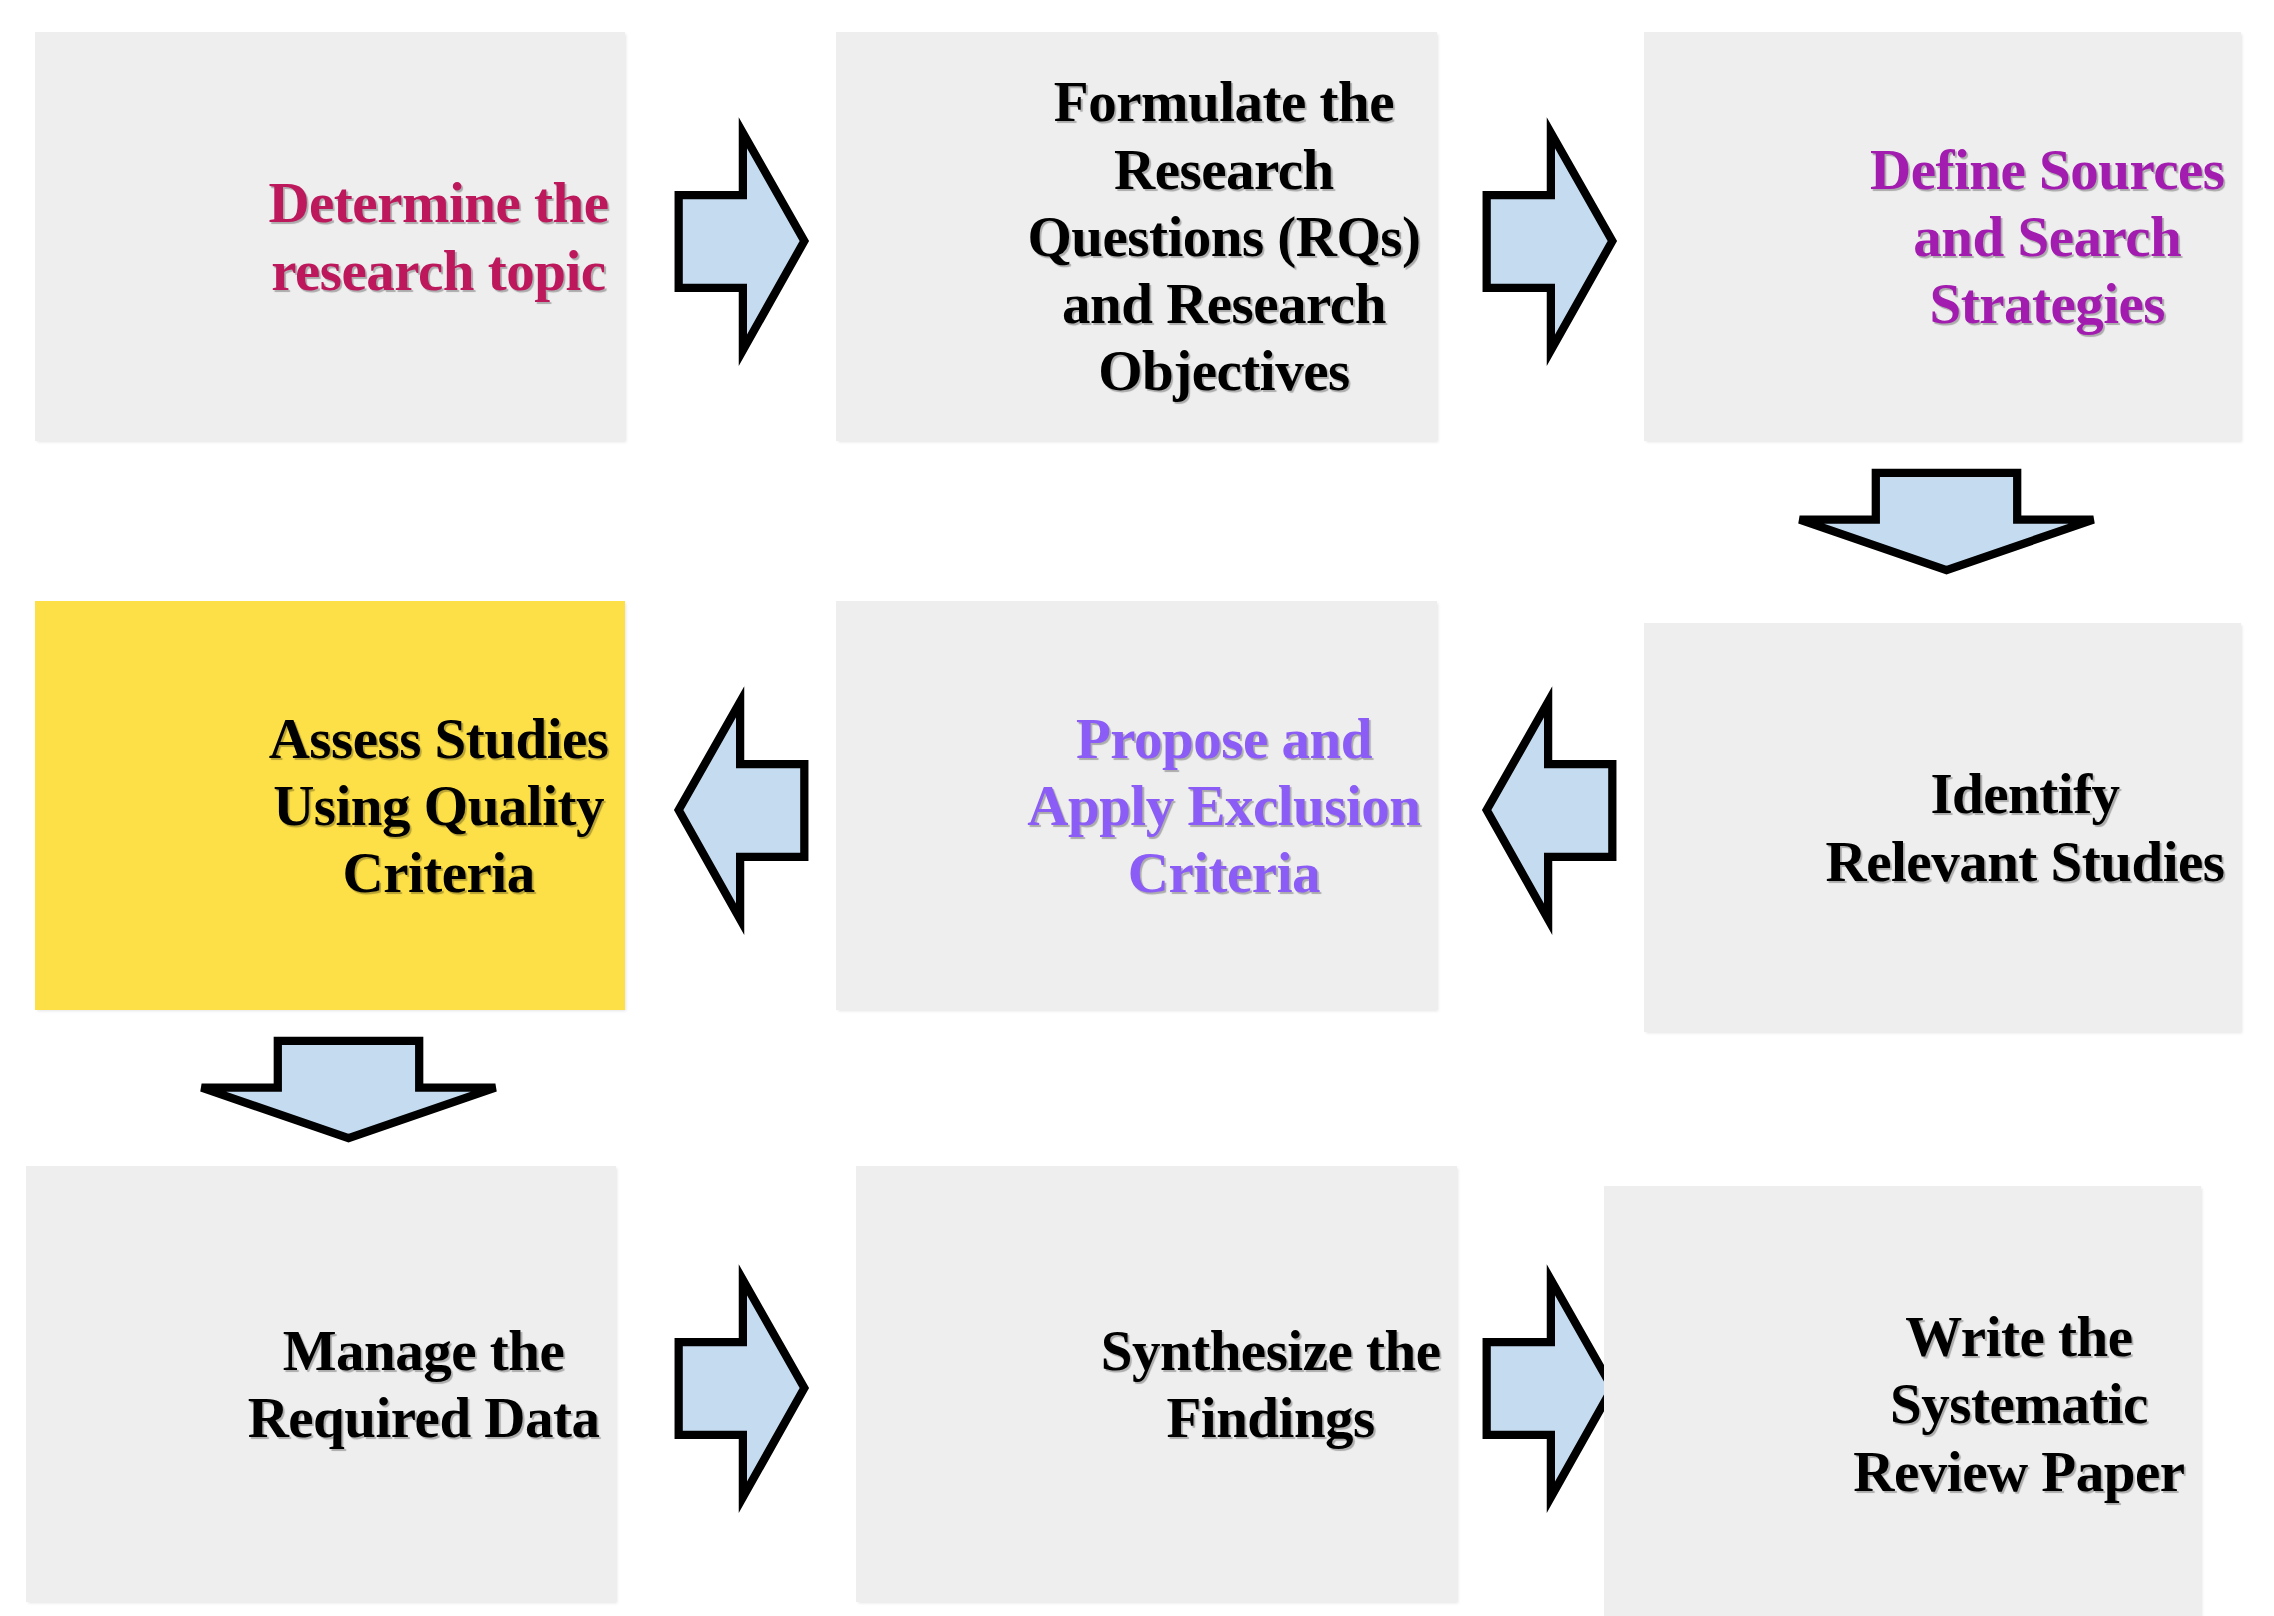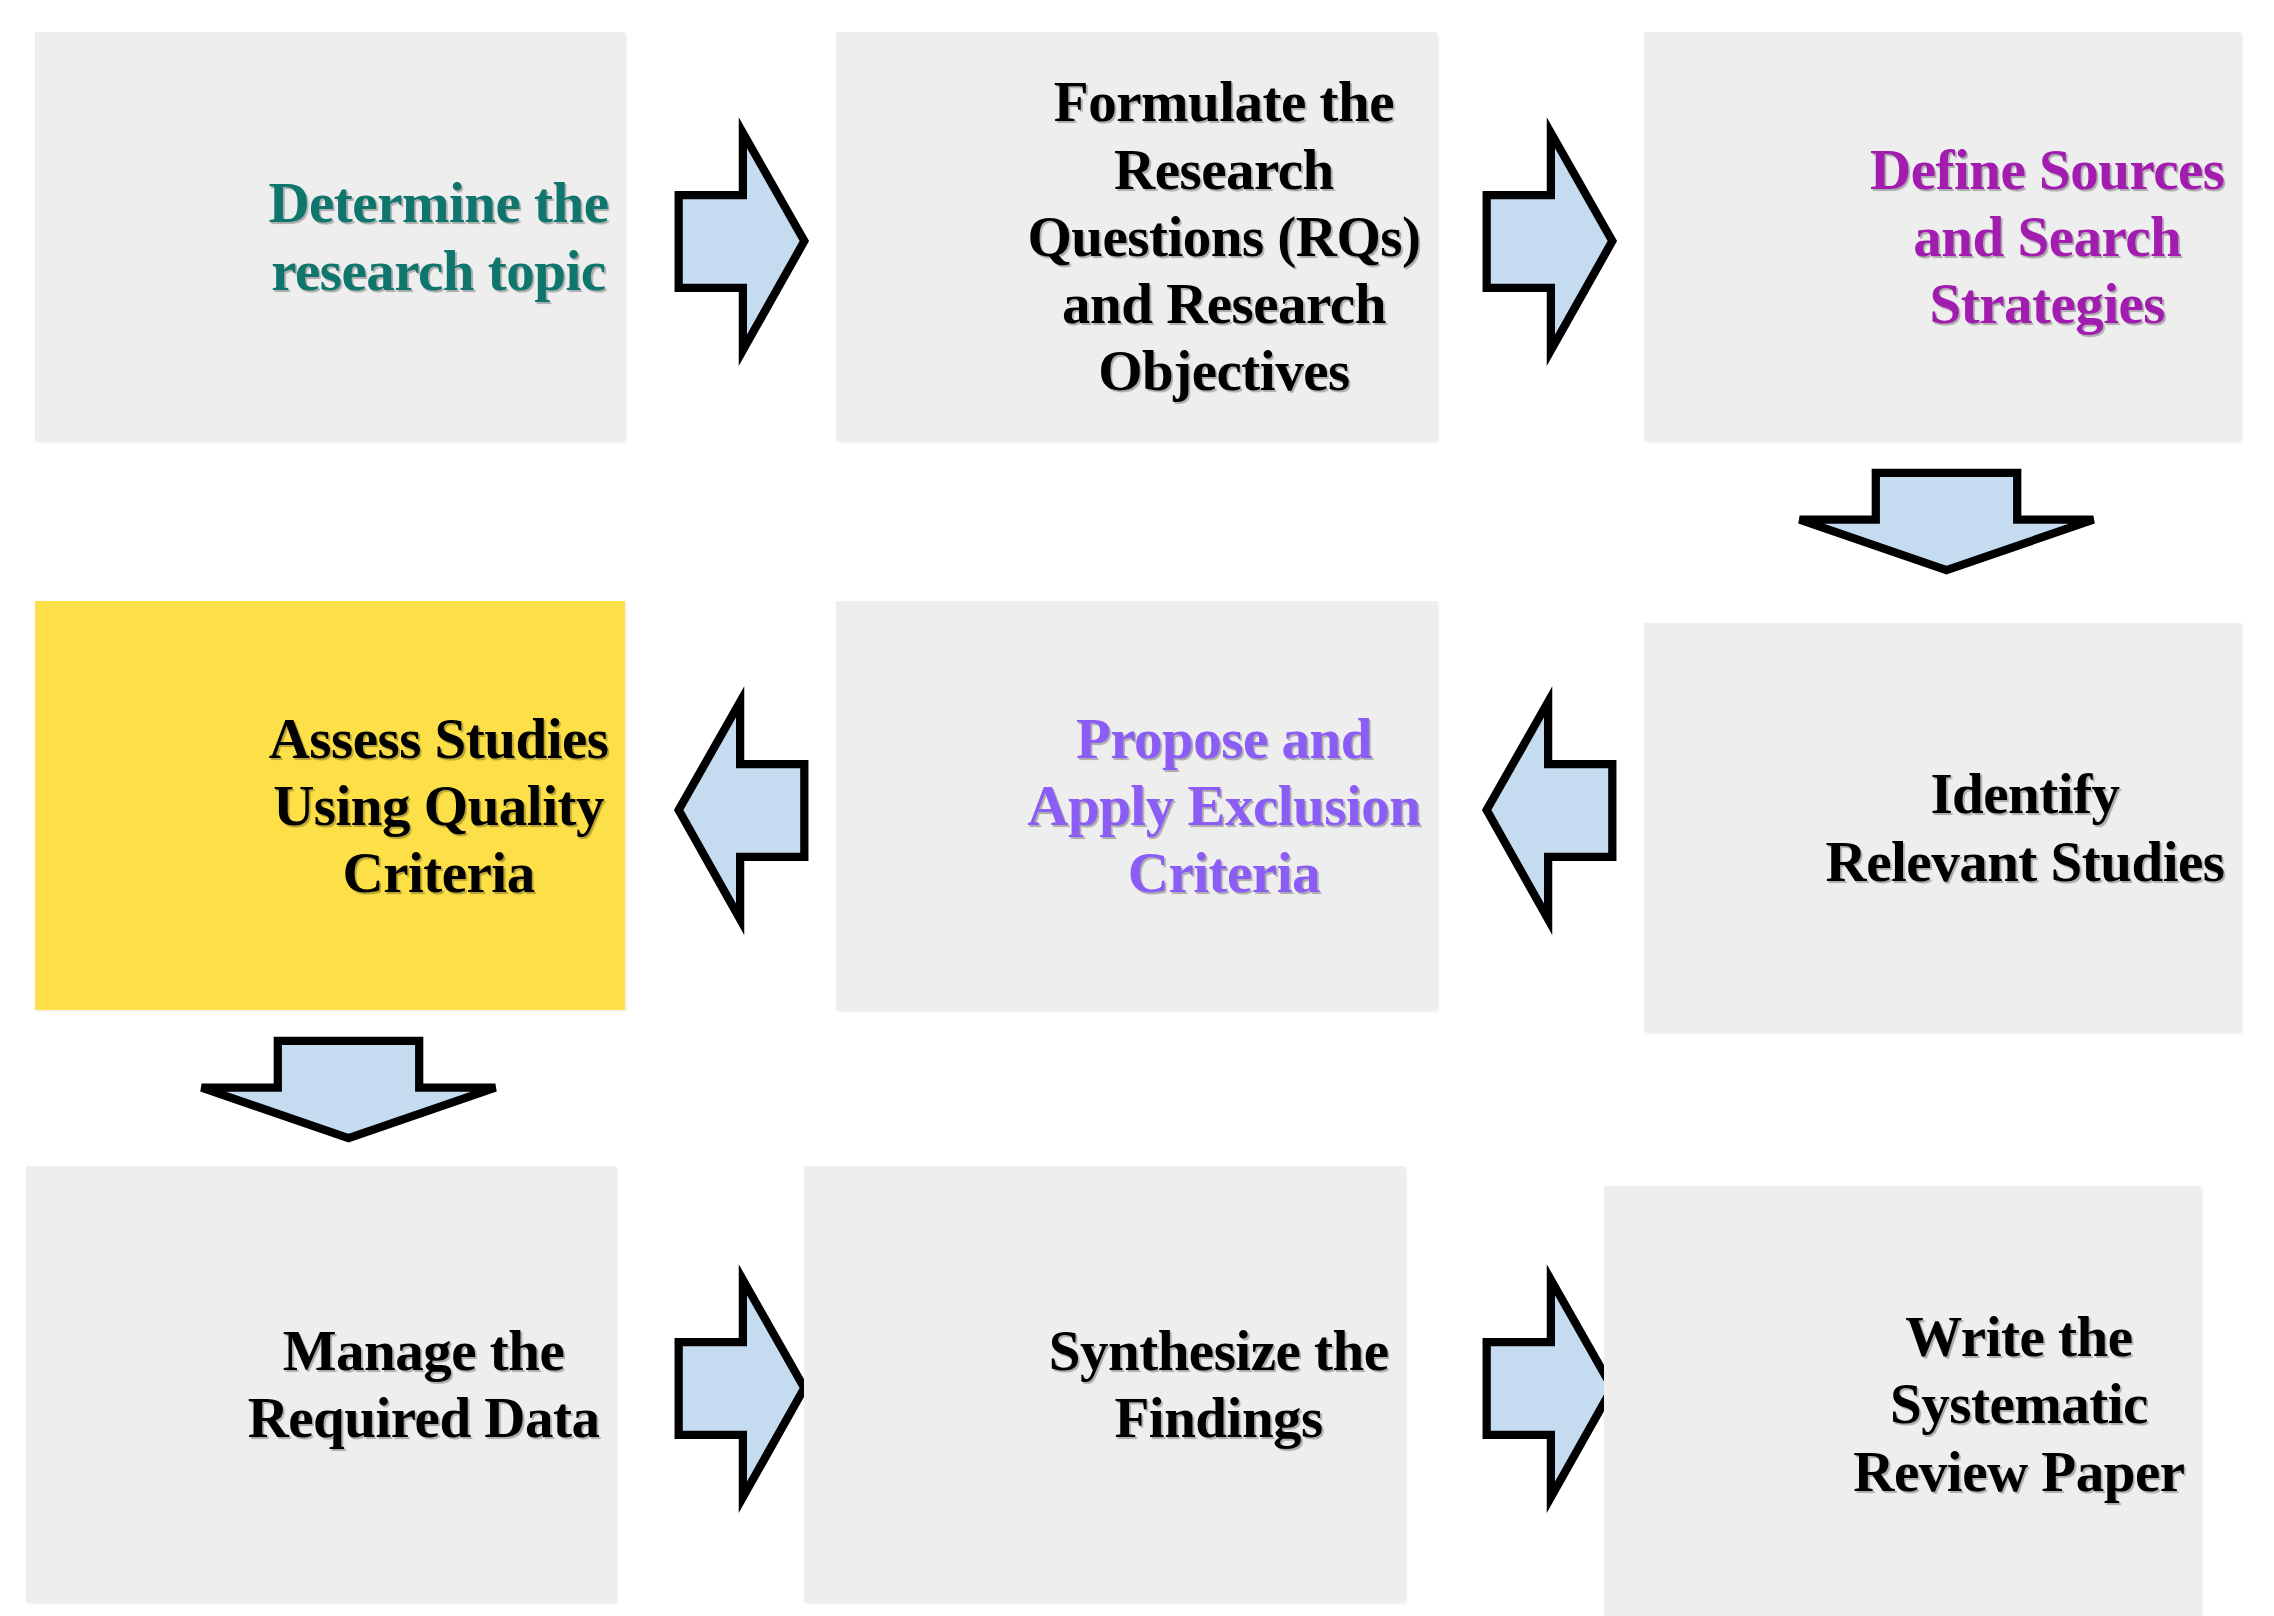--- a/index.html
+++ b/index.html
@@ -32,42 +32,42 @@
   
   #box-r1c1{left:35px;top:32px;width:590px;height:409px;}
   #box-r1c2{left:836px;top:32px;width:601px;height:409px;}
   #box-r1c3{left:1644px;top:32px;width:597px;height:409px;}
   
   #box-r2c1{left:35px;top:601px;width:590px;height:409px;}
   #box-r2c2{left:836px;top:601px;width:601px;height:409px;}
   #box-r2c3{left:1644px;top:623px;width:597px;height:409px;}
   
   #box-r3c1{left:26px;top:1166px;width:590px;height:436px;}
-  #box-r3c2{left:804px;top:1166px;width:601px;height:436px;}
+  #box-r3c2{left:856px;top:1166px;width:601px;height:436px;}
   #box-r3c3{left:1604px;top:1166px;width:597px;height:436px;margin-top:20px;}
 
   
   #arr-r1-1{left:675px;top:129px;width:133px;height:225px;}
   #arr-r1-2{left:1483px;top:129px;width:133px;height:225px;}
   #arr-r2-1{left:675px;top:698px;width:133px;height:225px;}
   #arr-r2-2{left:1483px;top:698px;width:133px;height:225px;}
   #arr-r3-1{left:675px;top:1276px;width:133px;height:225px;}
   #arr-r3-2{left:1483px;top:1276px;width:133px;height:225px;}
 
   
   #arr-v1{left:1795px;top:468px;width:303px;height:106px;}
   #arr-v2{left:197px;top:1036px;width:303px;height:106px;}
 </style>
 </head>
 <body>
 
 <div id="stage">
 
   <div class="box" id="box-r1c1" style="background: rgb(238, 238, 238);">
-    <div class="label" style="color: #0f766e;">Determine the
+    <div class="label" style="color: #be185d;">Determine the
 research topic</div>
   </div>
 
   <div class="arrow" id="arr-r1-1">
     <svg viewBox="0 0 145 245" width="133" height="225">
       <polygon points="4,72 74,72 74,4 141,122 74,241 74,173 4,173" fill="#c5dcf0" stroke="#000000" stroke-width="9" stroke-linejoin="miter"></polygon>
     </svg>
   </div>
 
   <div class="box" id="box-r1c2" style="background: rgb(238, 238, 238);">

